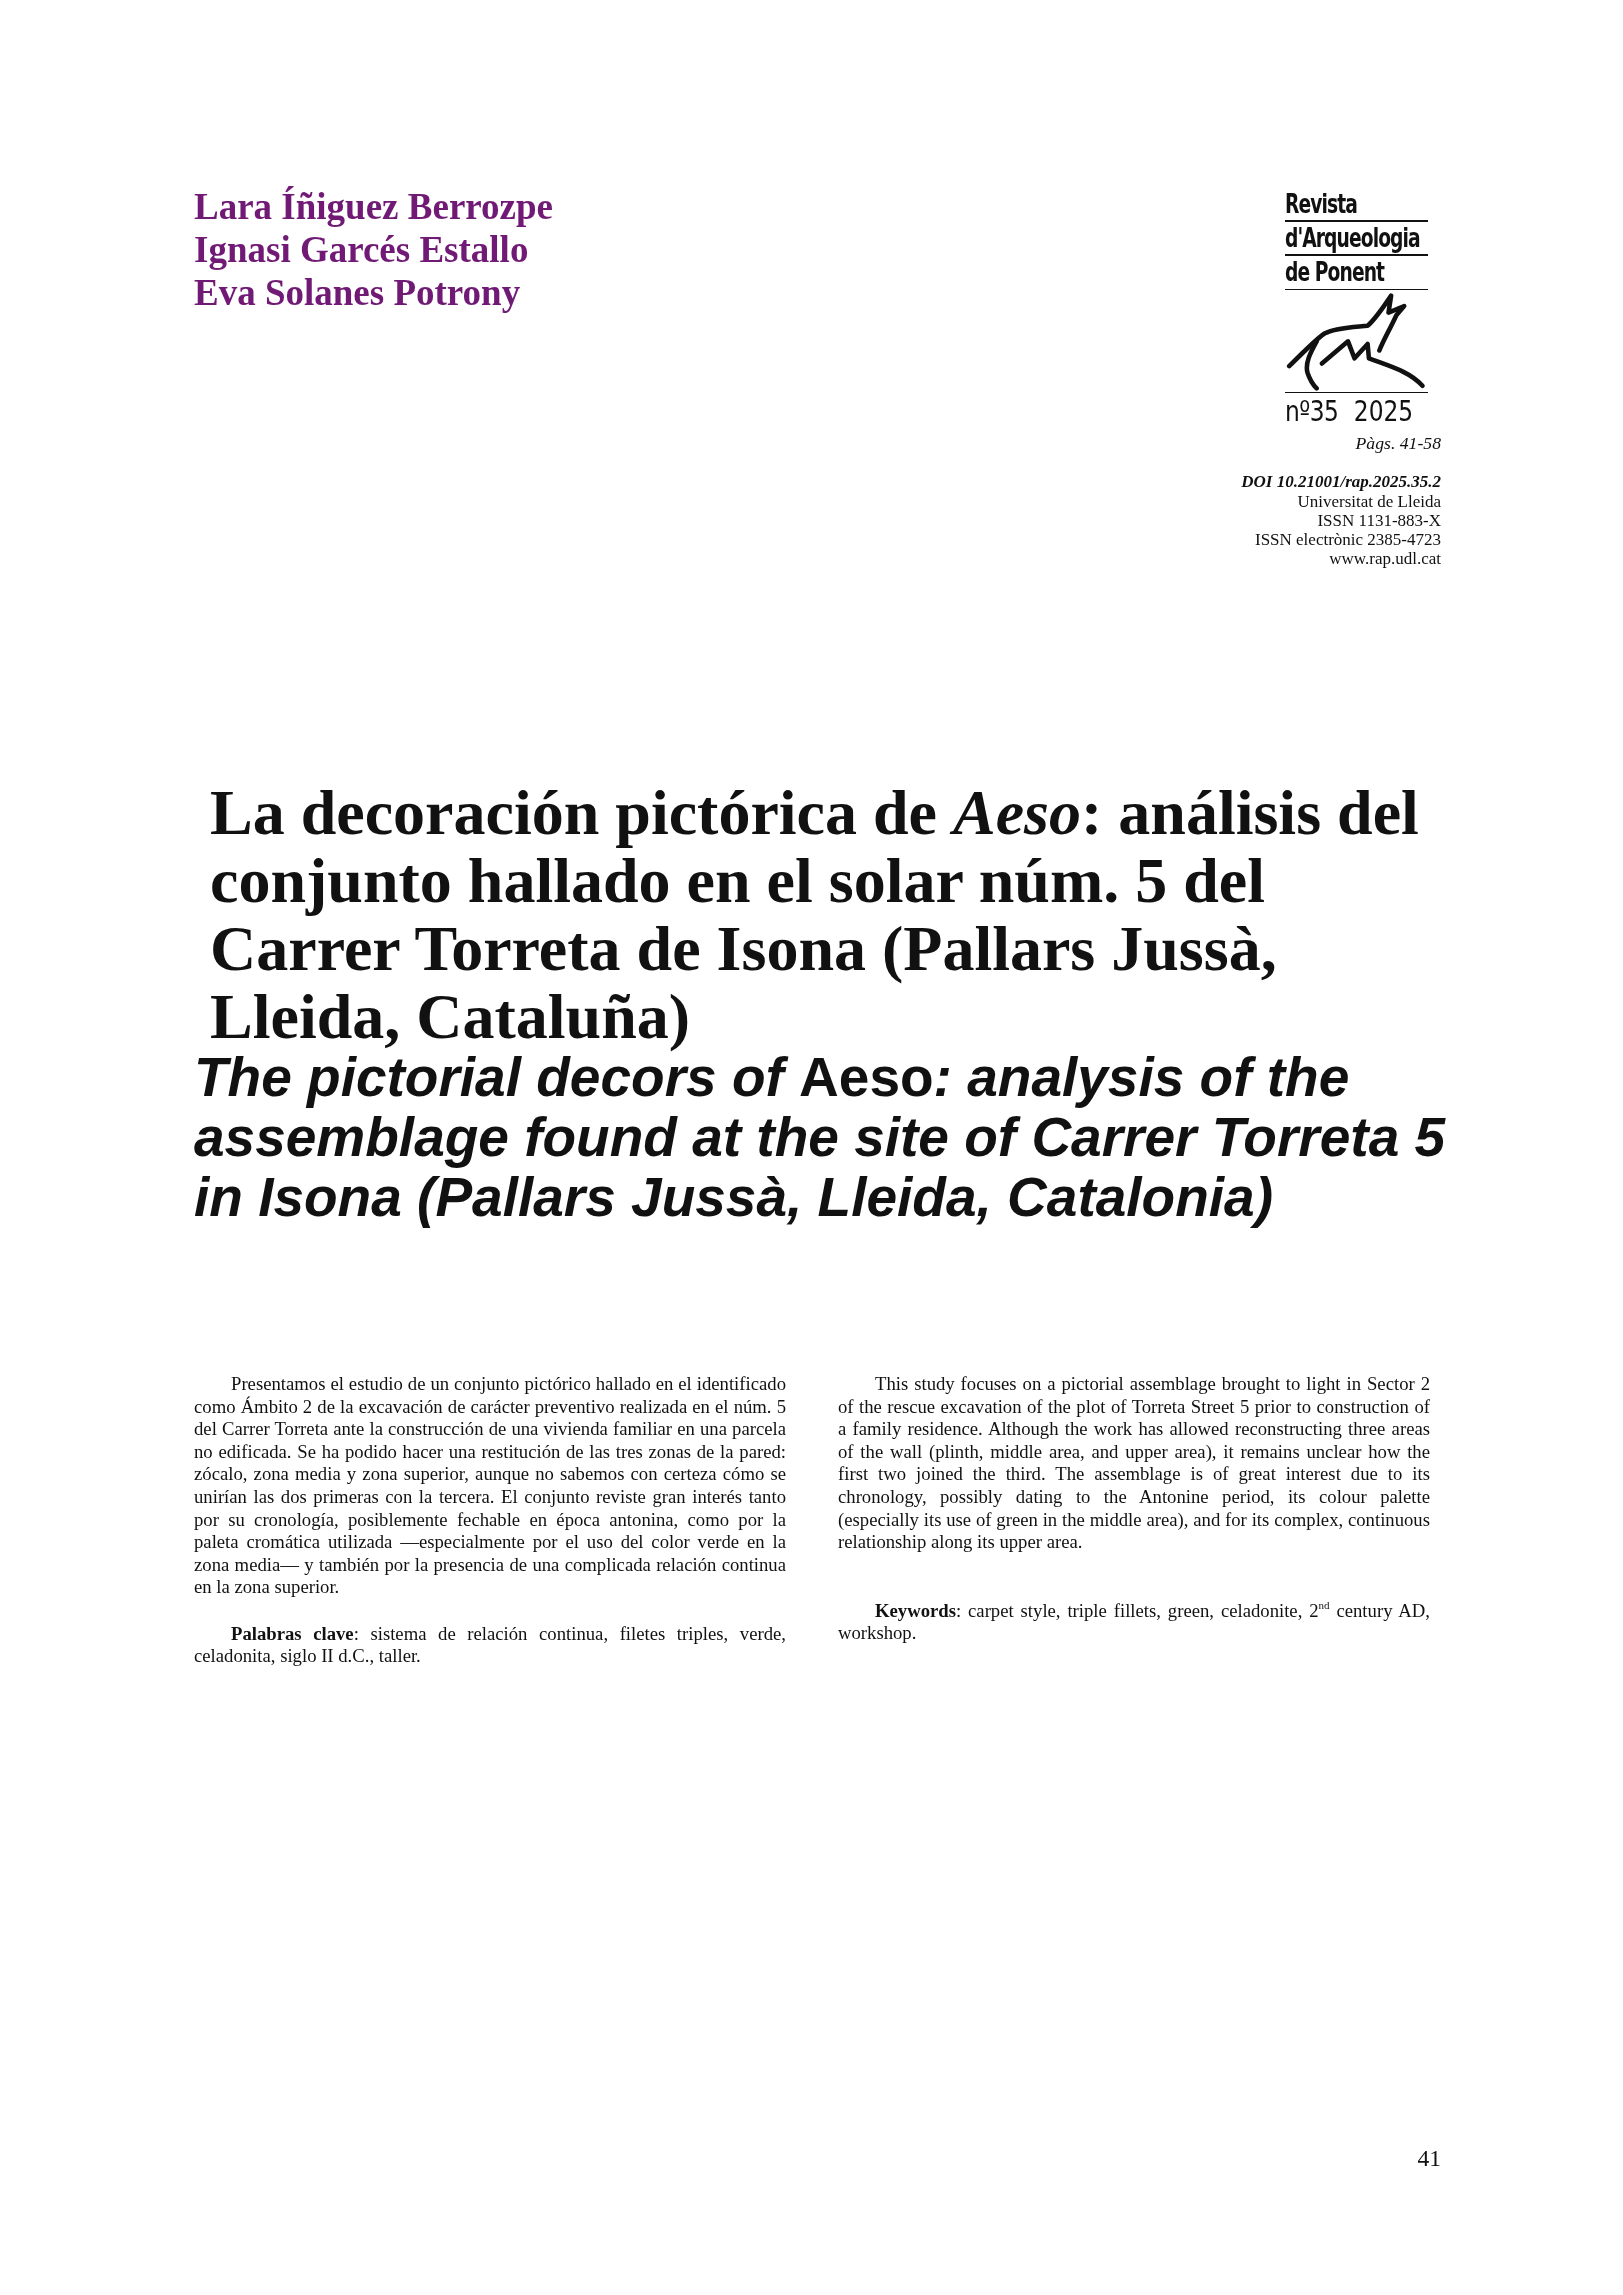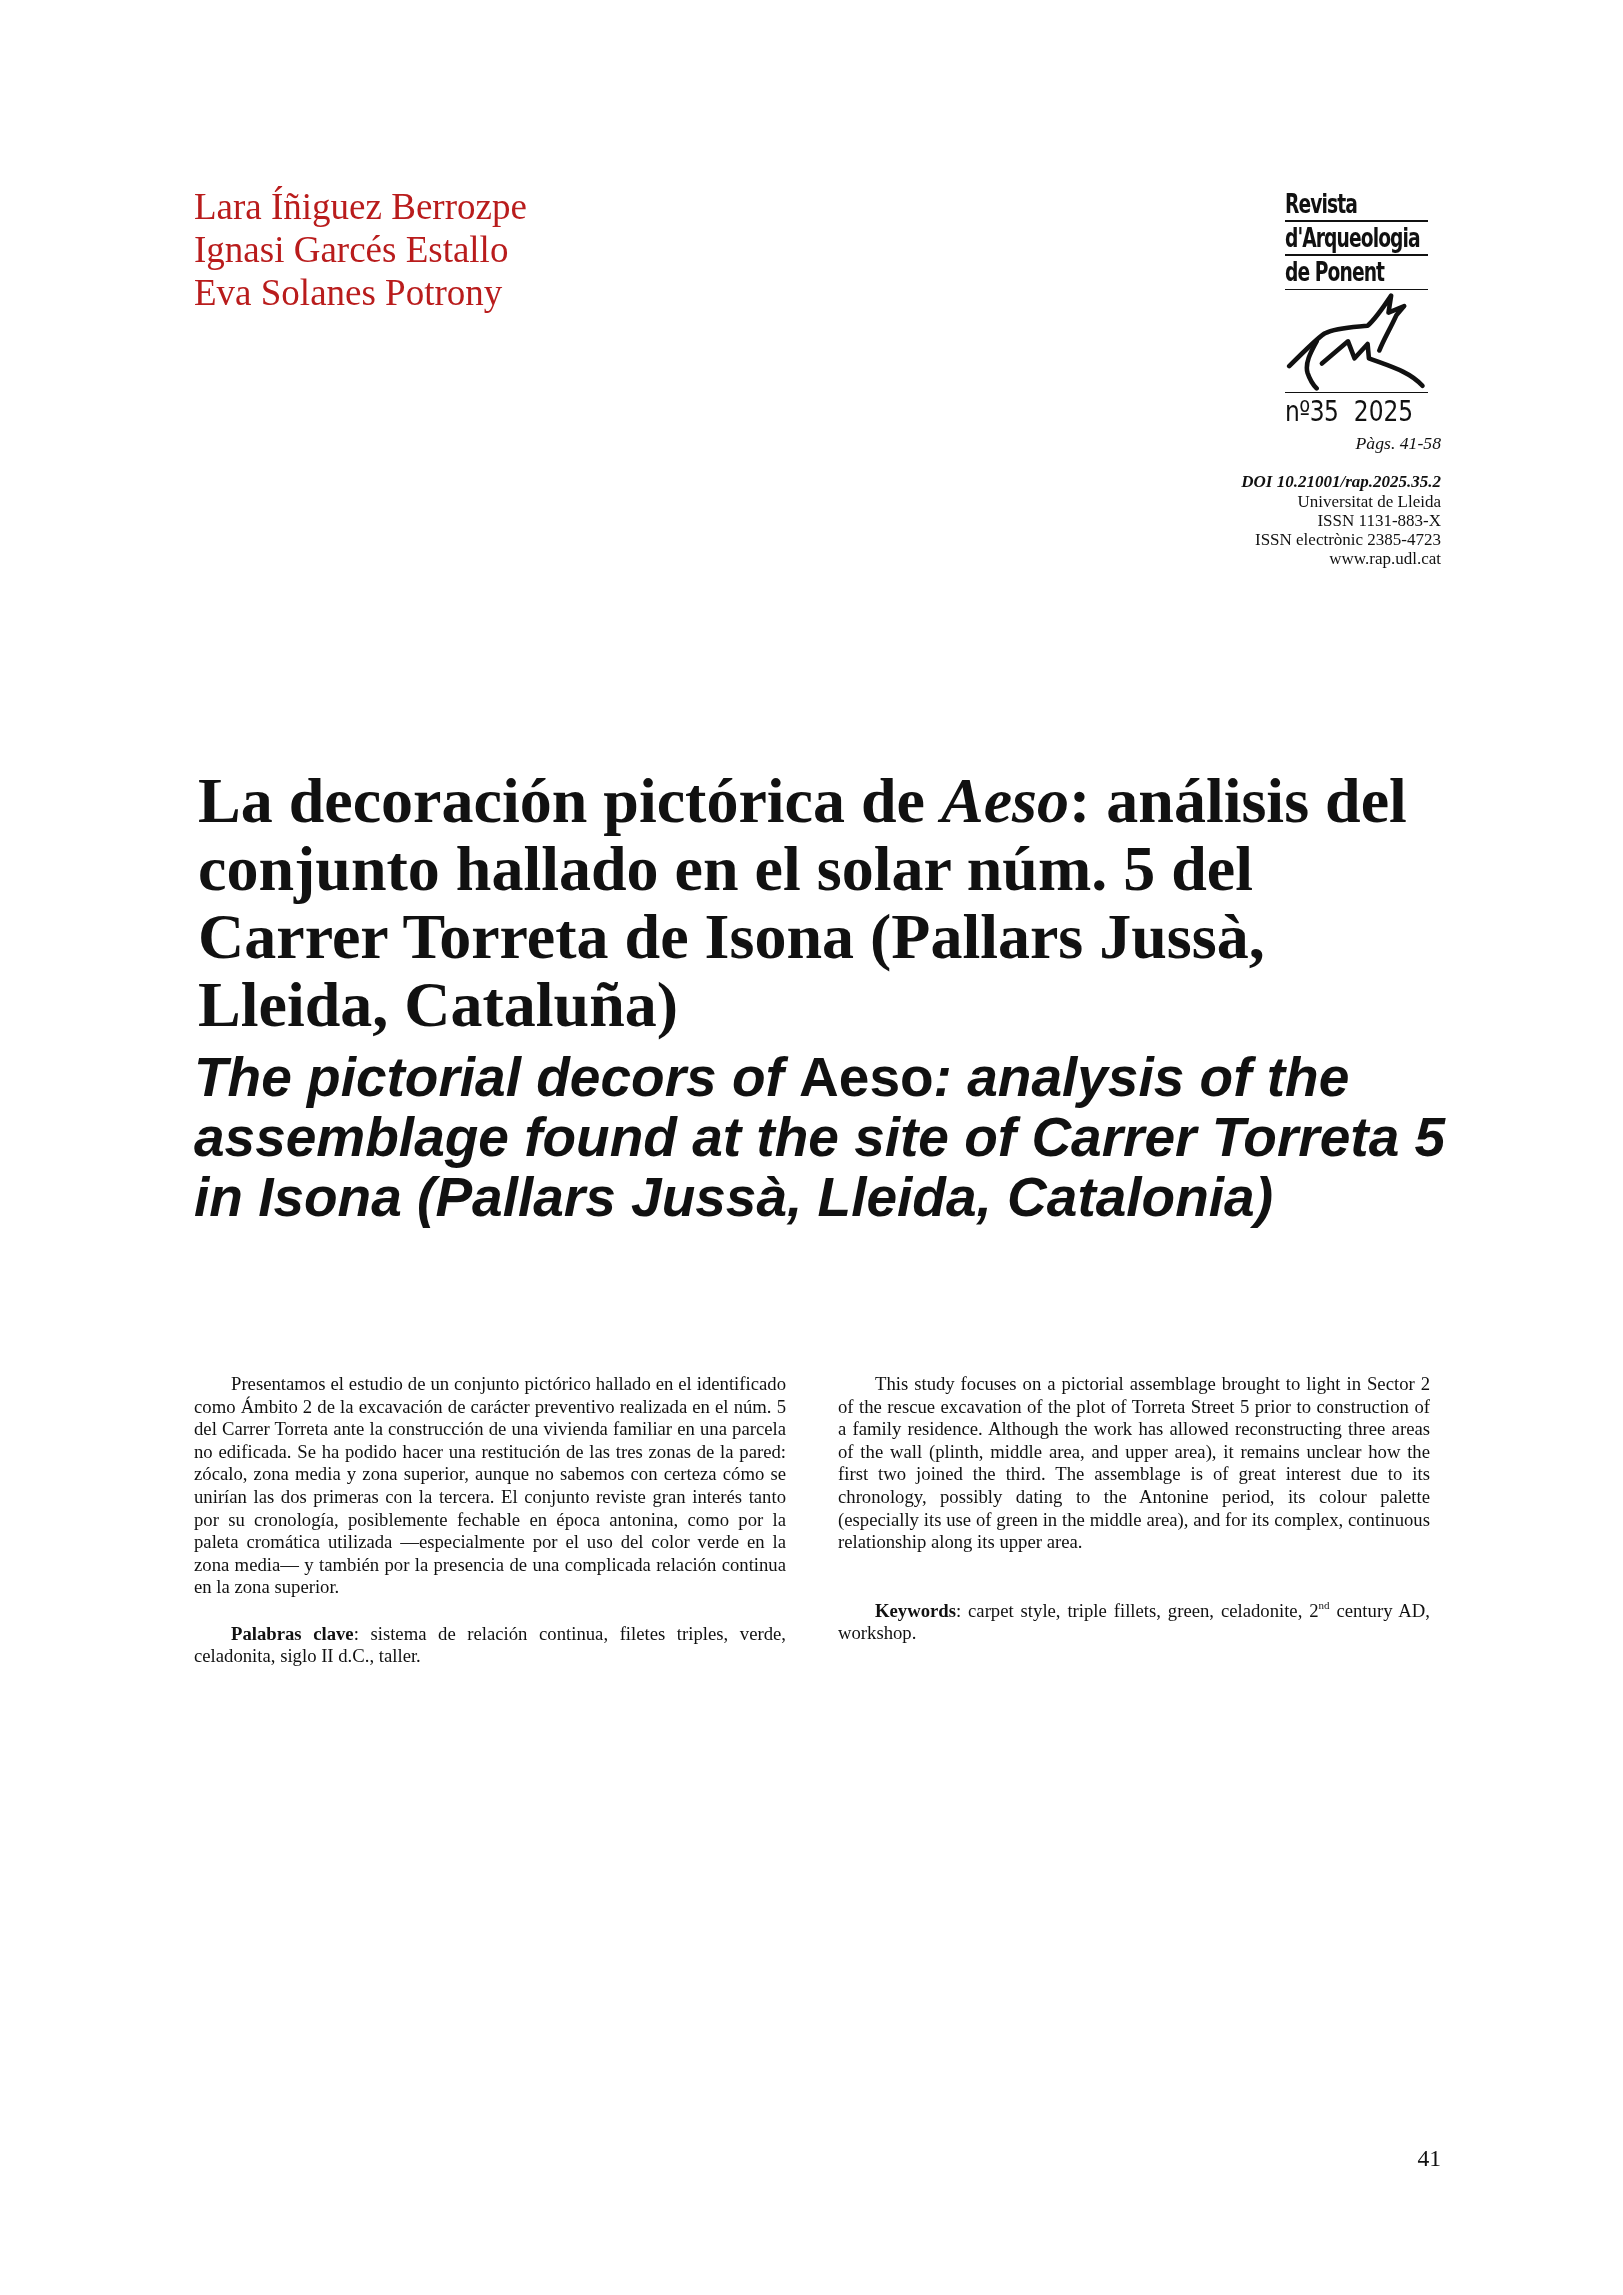--- a/index.html
+++ b/index.html
@@ -1,19 +1,19 @@
 <!DOCTYPE html>
 <html style="font-size:10.5px"><head>
 <meta charset="utf-8">
 <style>
   html, body { margin: 0; padding: 0; background: #ffffff; }
   body { width: 1623px; height: 2295px; position: relative; overflow: hidden; color: #111; font-family: "DejaVu Serif", serif; }
 
   .authors { position: absolute; left: 194px; top: 185px; }
-  .author { font-family: "Liberation Serif", serif; font-weight: normal; font-size: 37px; line-height: 43px; color: #b91c1c; white-space: nowrap; }
+  .author { font-family: "Liberation Serif", serif; font-weight: bold; font-size: 37px; line-height: 43px; color: #701a75; white-space: nowrap; }
 
   .logo { position: absolute; left: 1285px; top: 190px; width: 144px; }
   .logo-line { font-family: "DejaVu Sans", sans-serif; font-weight: bold; font-size: 26px; line-height: 29px; letter-spacing: -1.3px; transform: scaleX(0.72); transform-origin: left; white-space: nowrap; color: #111; }
   .logo-rule { height: 1.3px; background: #111; width: 143px; margin: 1.3px 0 2.6px 0; }
   .logo-wolf { width: 143px; height: 98px; display: block; margin-top: 2.6px; }
   .issue { font-family: "DejaVu Sans", sans-serif; font-size: 27.5px; line-height: 31px; white-space: nowrap; color: #111; transform: scaleX(0.85); transform-origin: left; margin-top: 2.6px; }
   .issue .no { letter-spacing: -0.7px; }
   .issue .year { margin-left: 18.3px; }
 
   .meta { position: absolute; right: 182px; top: 432px; text-align: right; font-family: "Liberation Serif", serif; color: #111; }
@@ -66,21 +66,21 @@
 
 <div class="meta">
   <div class="pages">Pàgs. 41-58</div>
   <div class="doi">DOI 10.21001/rap.2025.35.2</div>
   <div class="meta-line">Universitat de Lleida</div>
   <div class="meta-line">ISSN 1131-883-X</div>
   <div class="meta-line">ISSN electrònic 2385-4723</div>
   <div class="meta-line">www.rap.udl.cat</div>
 </div>
 
-<h1 class="title-es" style="margin:4px;">
+<h1 class="title-es" style="margin:16px;">
   <span>La decoración pictórica de </span><span class="it">Aeso</span><span>: análisis del conjunto hallado en el solar núm. 5 del Carrer Torreta de Isona (Pallars Jussà, Lleida, Cataluña)</span>
 </h1>
 
 <h2 class="title-en" style="margin:0;">
   <span>The pictorial decors of </span><span class="upright">Aeso</span><span>: analysis of the assemblage found at the site of Carrer Torreta 5 in Isona (Pallars Jussà, Lleida, Catalonia)</span>
 </h2>
 
 <div class="col col-left">
   <p>Presentamos el estudio de un conjunto pictórico hallado en el identificado como Ámbito 2 de la excavación de carácter preventivo realizada en el núm. 5 del Carrer Torreta ante la construcción de una vivienda familiar en una parcela no edificada. Se ha podido hacer una restitución de las tres zonas de la pared: zócalo, zona media y zona superior, aunque no sabemos con certeza cómo se unirían las dos primeras con la tercera. El conjunto reviste gran interés tanto por su cronología, posiblemente fechable en época antonina, como por la paleta cromática utilizada —especialmente por el uso del color verde en la zona media— y también por la presencia de una complicada relación continua en la zona superior.</p>
   <p class="kw"><b>Palabras clave</b><span>: sistema de relación continua, filetes triples, verde, celadonita, siglo II d.C., taller.</span></p>

